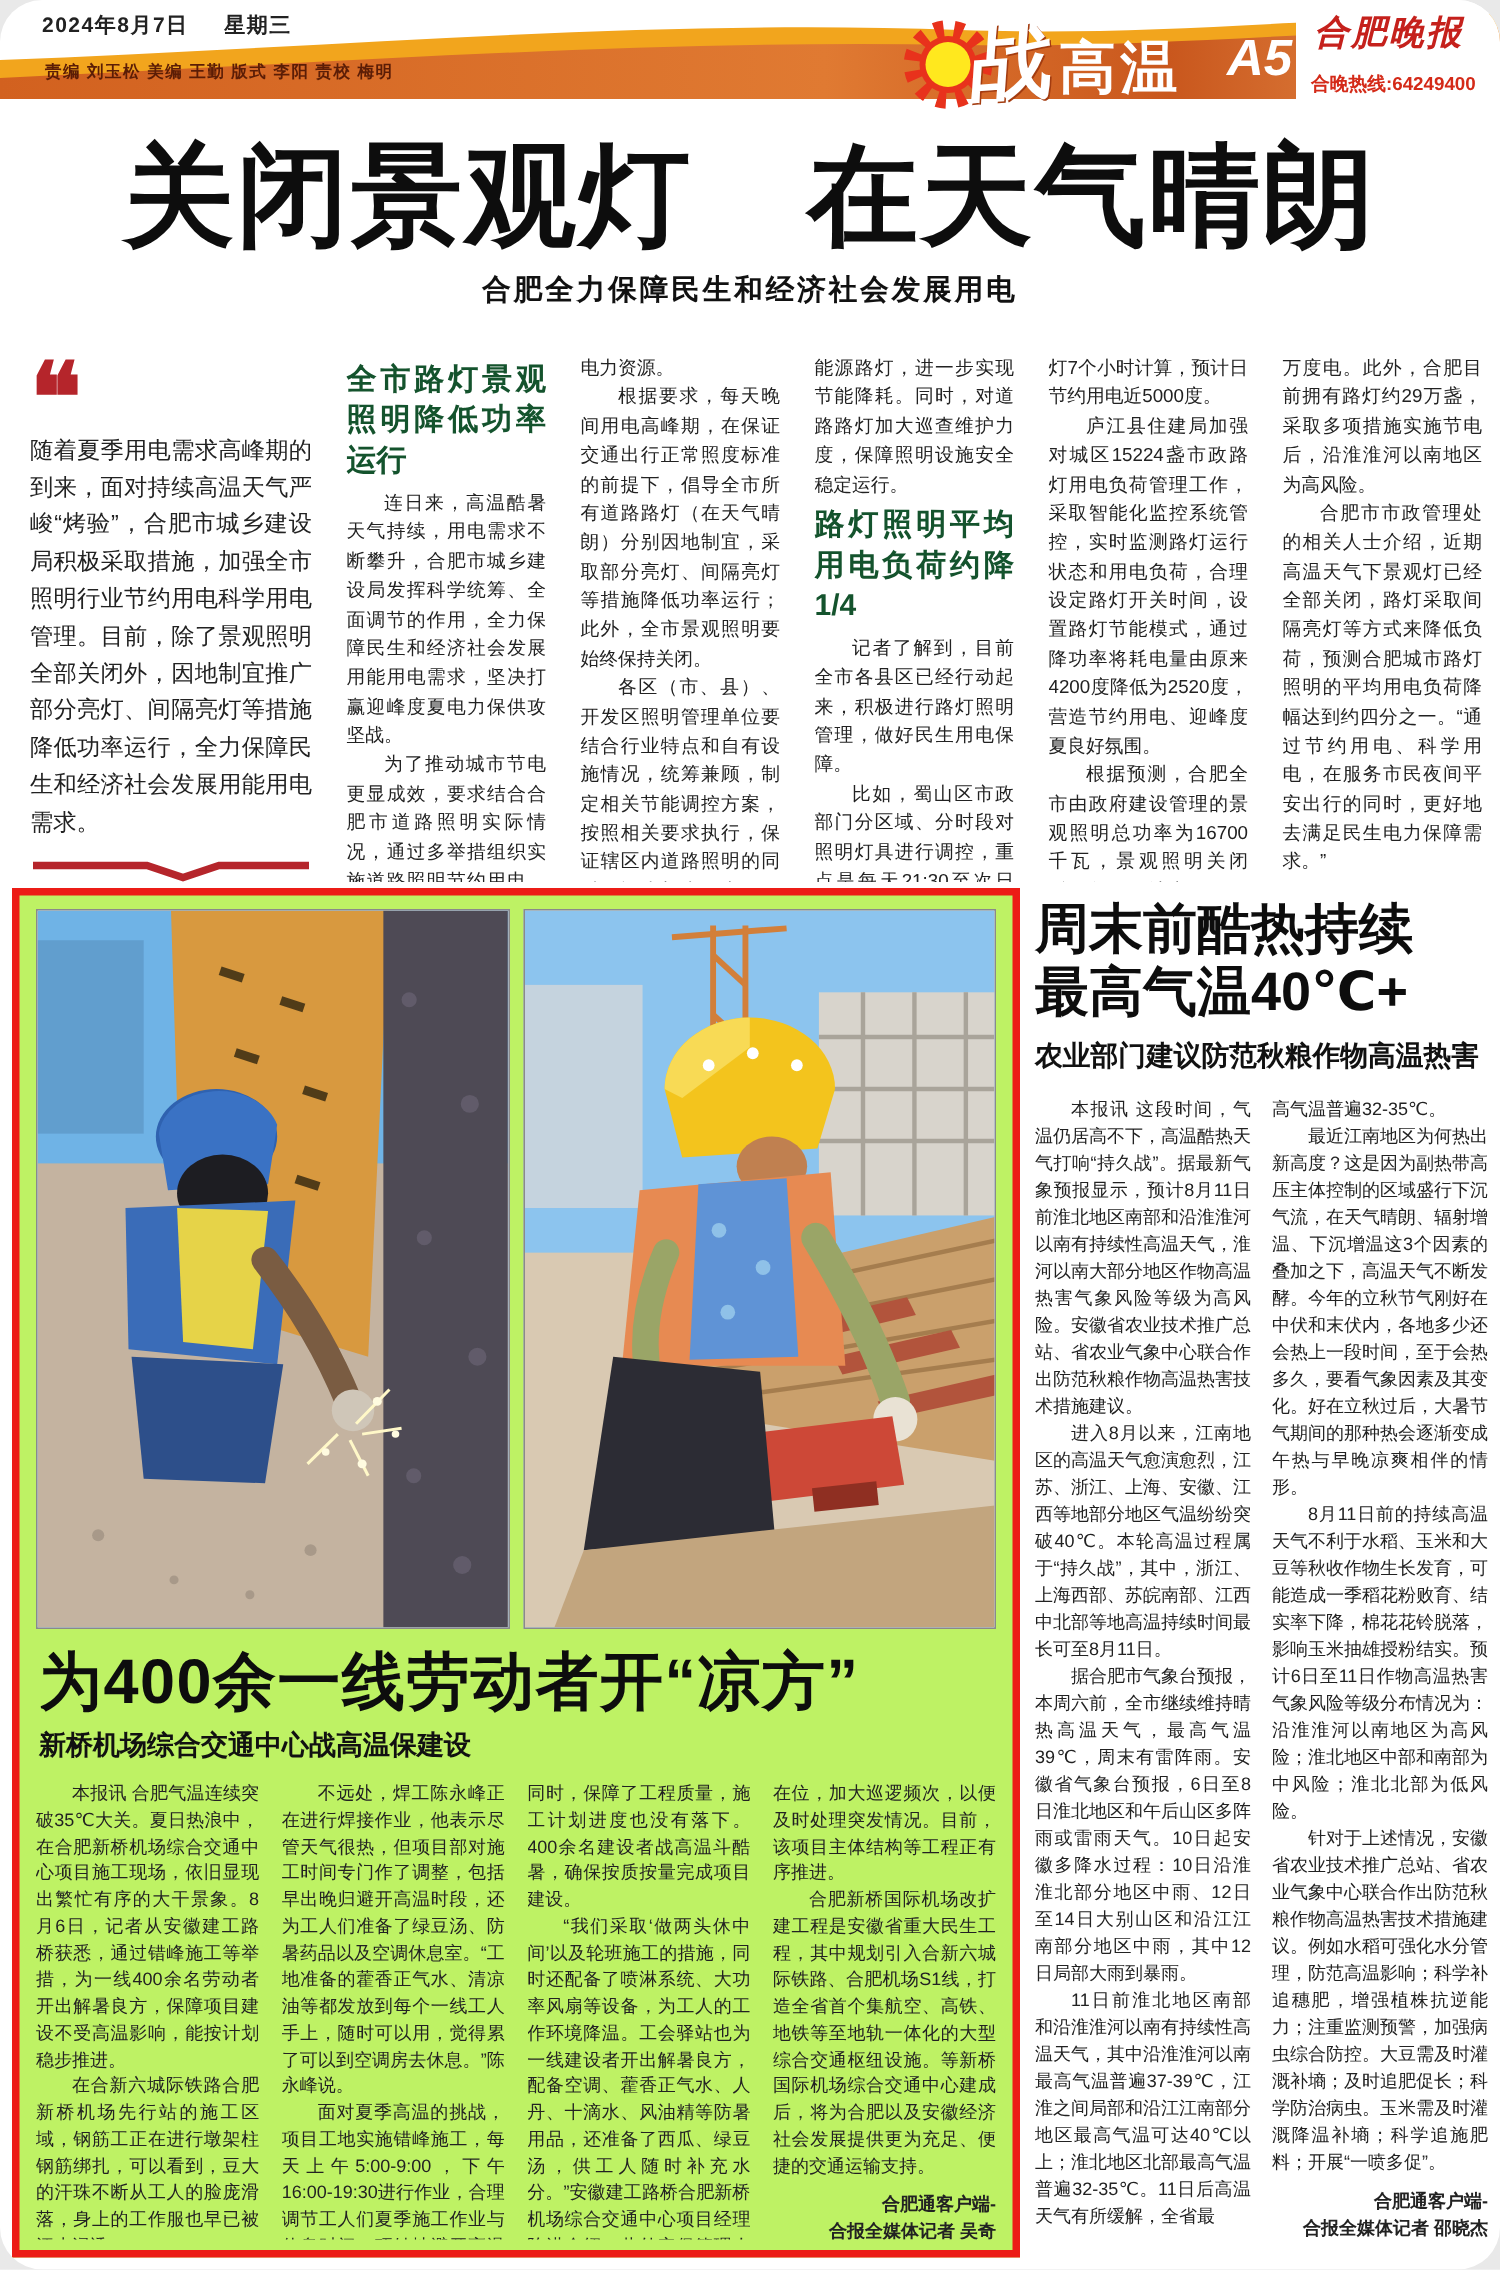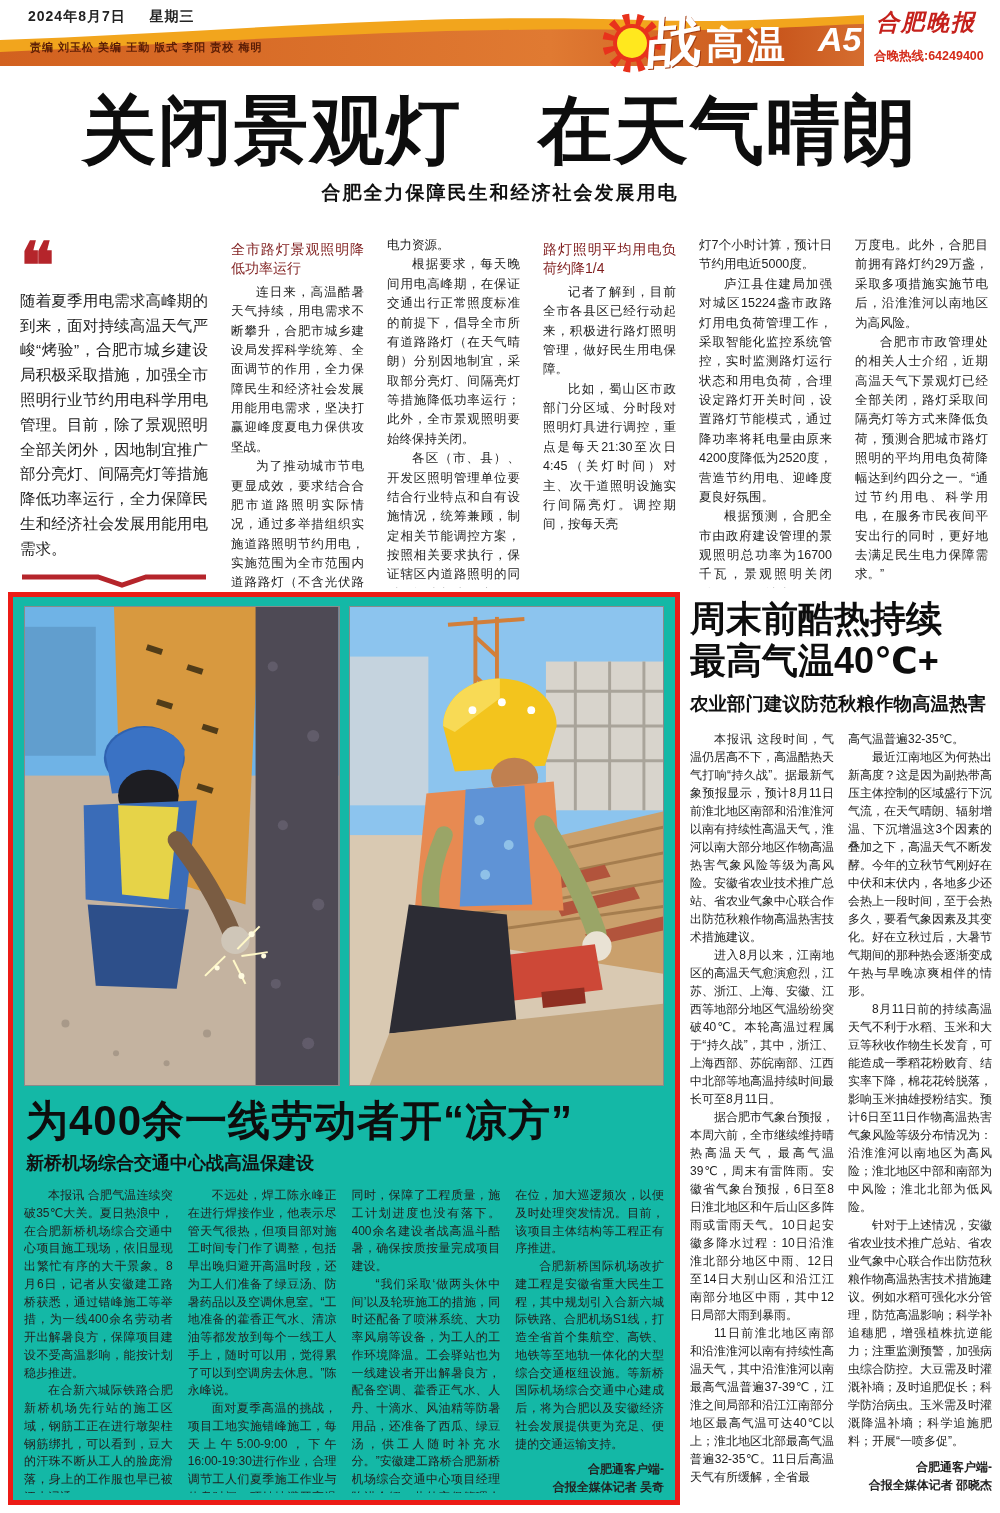--- a/index.html
+++ b/index.html
@@ -1,17 +1,17 @@
 <!DOCTYPE html>
 <html><head>
 <meta charset="utf-8">
 <style>
   html,body{margin:0;padding:0;background:#e9e9e9;}
   .page{position:relative;width:1000px;height:1513px;margin:0 auto;background:#fff;
-        font-family:"Liberation Sans","DejaVu Sans",sans-serif;color:#1a1a1a;overflow:hidden;}
+        font-family:"Liberation Sans","DejaVu Sans",sans-serif;color:#1a1a1a;overflow:hidden;border-radius:28px;}
 
   
   .masthead{position:absolute;left:0;top:0;width:1000px;height:84px;}
   .band{position:absolute;left:0;top:0;width:1000px;height:84px;}
   .issue-date{position:absolute;left:28px;top:8px;font-size:14px;font-weight:bold;color:#222;letter-spacing:1px;}
   .credits{position:absolute;left:30px;top:40px;font-size:11px;color:#5b1d06;font-weight:bold;letter-spacing:1px;}
   .sun{position:absolute;left:601px;top:12px;}
   .zhan{position:absolute;left:648px;top:6px;font-size:54px;font-weight:900;color:#fff;
         transform:skewX(-8deg) rotate(-4deg);font-family:"DejaVu Serif",serif;text-shadow:1px 1px 0 #a33c10;}
   .gaowen{position:absolute;left:706px;top:20px;font-size:38px;font-weight:900;color:#fff;letter-spacing:3px;}
@@ -27,28 +27,28 @@
 
   
   .lead-cols{position:absolute;left:20px;top:236px;width:968px;height:352px;display:flex;gap:23px;}
   .col{flex:1;overflow:hidden;font-size:12.5px;line-height:1.55;text-align:justify;color:#222;}
   .col-intro{flex:0 0 188px;display:flex;flex-direction:column;font-size:15.5px;line-height:1.6;}
   .bigquote{float:left;font-size:64px;line-height:.7;color:#b5252b;font-weight:900;margin:8px 10px 0 0;
             font-family:"DejaVu Serif",serif;}
   .blk{margin:0;}
   .blk-p{text-indent:2em;}
   .blk-cont{text-indent:0;}
-  .blk-h{font-weight:400;font-size:14px;line-height:1.35;text-indent:0;margin:4px 0 5px;color:#7f1d1d;}
+  .blk-h{font-weight:700;font-size:20px;line-height:1.35;text-indent:0;margin:4px 0 5px;color:#14532d;}
   .blk-intro{text-indent:0;}
   .blk-byline{text-align:right;white-space:pre-line;text-indent:0;margin-top:8px;font-weight:bold;}
   .intro-rule{margin-top:auto;padding-top:8px;}
 
   
   .story-box{position:absolute;left:8px;top:592px;width:672px;height:913px;box-sizing:border-box;
-             border:5px solid #ec1c16;background:#14b8a6;padding:9px 11px;}
+             border:5px solid #ec1c16;background:#bef264;padding:9px 11px;}
   .photos{display:flex;gap:9px;height:480px;}
   .photo{flex:1;border:1px solid #8a8a8a;background:#bcd6ea;overflow:hidden;}
   .photo svg{display:block;width:100%;height:100%;}
   .story-head{margin:12px 2px 0;font-size:42px;font-weight:900;color:#0d0d0d;line-height:1.1;letter-spacing:1px;}
   .story-sub{margin:7px 2px 0;font-size:18px;font-weight:700;color:#111;}
   .story-cols{display:flex;gap:15px;margin-top:12px;height:306px;}
   .story-cols .col{font-size:12px;line-height:1.48;}
 
   
   .weather{position:absolute;left:690px;top:598px;width:302px;height:907px;}
@@ -113,20 +113,21 @@
         <div class="blk blk-h">全市路灯景观照明降低功率运行</div>
         <div class="blk blk-p">连日来，高温酷暑天气持续，用电需求不断攀升，合肥市城乡建设局发挥科学统筹、全面调节的作用，全力保障民生和经济社会发展用能用电需求，坚决打赢迎峰度夏电力保供攻坚战。</div>
         <div class="blk blk-p">为了推动城市节电更显成效，要求结合合肥市道路照明实际情况，通过多举措组织实施道路照明节约用电，实施范围为全市范围内道路路灯（不含光伏路灯）和景观照明设施，更好地利用好</div>
       </div>
     <div class="col">
         <div class="blk blk-cont">电力资源。</div>
         <div class="blk blk-p">根据要求，每天晚间用电高峰期，在保证交通出行正常照度标准的前提下，倡导全市所有道路路灯（在天气晴朗）分别因地制宜，采取部分亮灯、间隔亮灯等措施降低功率运行；此外，全市景观照明要始终保持关闭。</div>
         <div class="blk blk-p">各区（市、县）、开发区照明管理单位要结合行业特点和自有设施情况，统筹兼顾，制定相关节能调控方案，按照相关要求执行，保证辖区内道路照明的同时，逐步加大推广使用可再生</div>
       </div>
     <div class="col">
+        <div class="blk blk-cont">能源路灯，进一步实现节能降耗。同时，对道路路灯加大巡查维护力度，保障照明设施安全稳定运行。</div>
         <div class="blk blk-h">路灯照明平均用电负荷约降1/4</div>
         <div class="blk blk-p">记者了解到，目前全市各县区已经行动起来，积极进行路灯照明管理，做好民生用电保障。</div>
         <div class="blk blk-p">比如，蜀山区市政部门分区域、分时段对照明灯具进行调控，重点是每天21:30至次日4:45（关灯时间）对主、次干道照明设施实行间隔亮灯。调控期间，按每天亮</div>
       </div>
     <div class="col">
         <div class="blk blk-cont">灯7个小时计算，预计日节约用电近5000度。</div>
         <div class="blk blk-p">庐江县住建局加强对城区15224盏市政路灯用电负荷管理工作，采取智能化监控系统管控，实时监测路灯运行状态和用电负荷，合理设定路灯开关时间，设置路灯节能模式，通过降功率将耗电量由原来4200度降低为2520度，营造节约用电、迎峰度夏良好氛围。</div>
         <div class="blk blk-p">根据预测，合肥全市由政府建设管理的景观照明总功率为16700千瓦，景观照明关闭后，每天可让电于民约3.5</div>
       </div>
     <div class="col">

